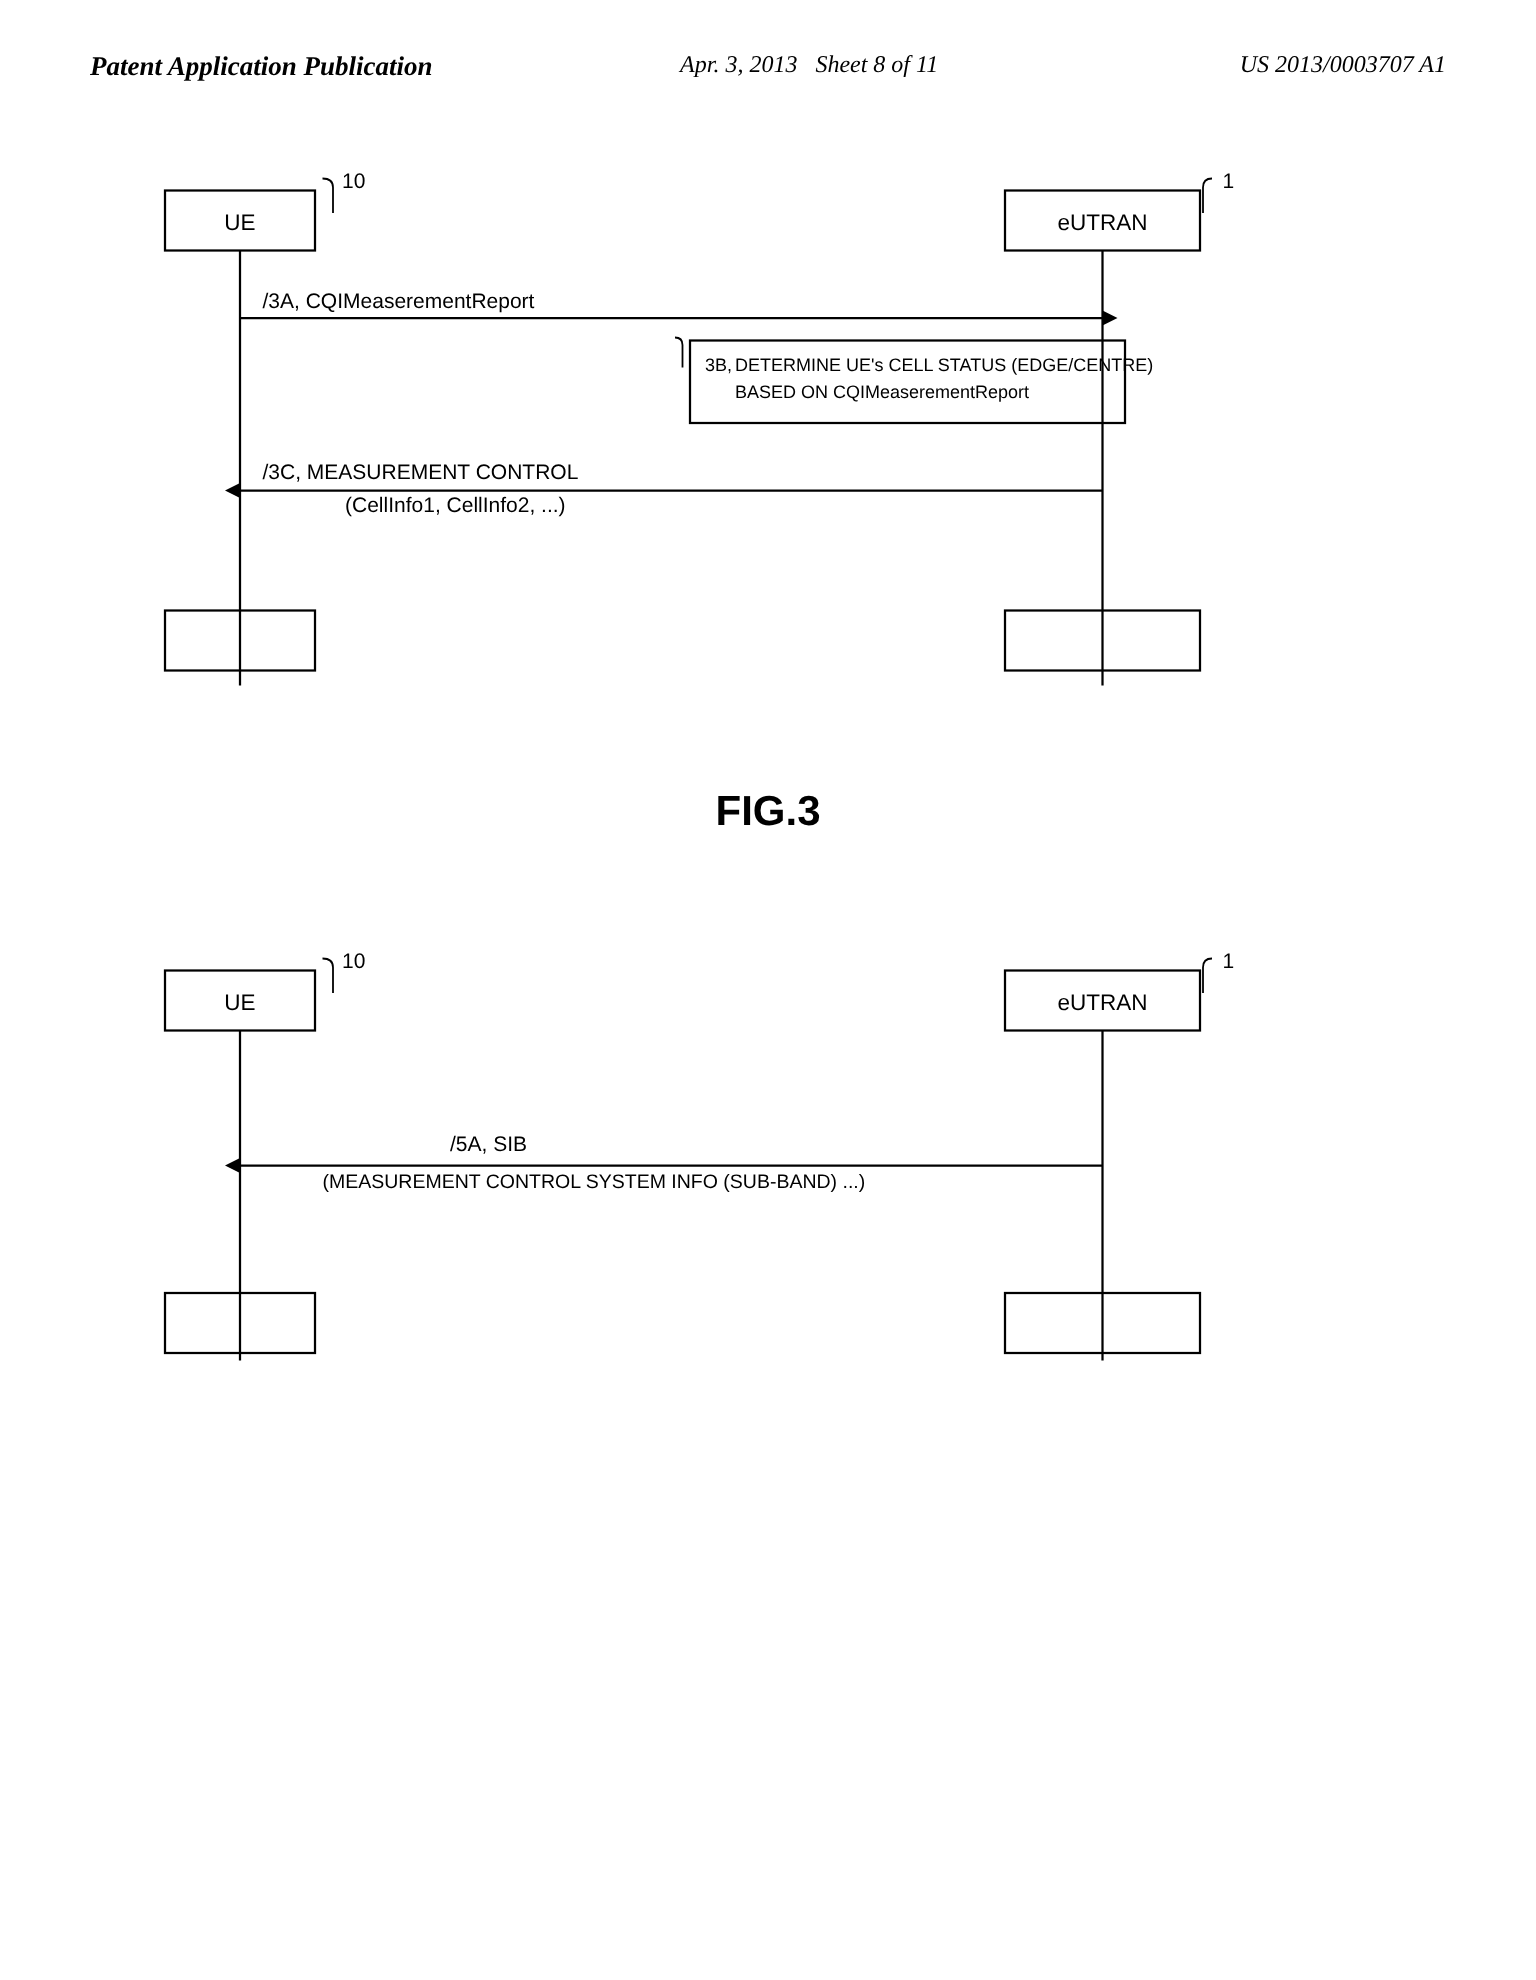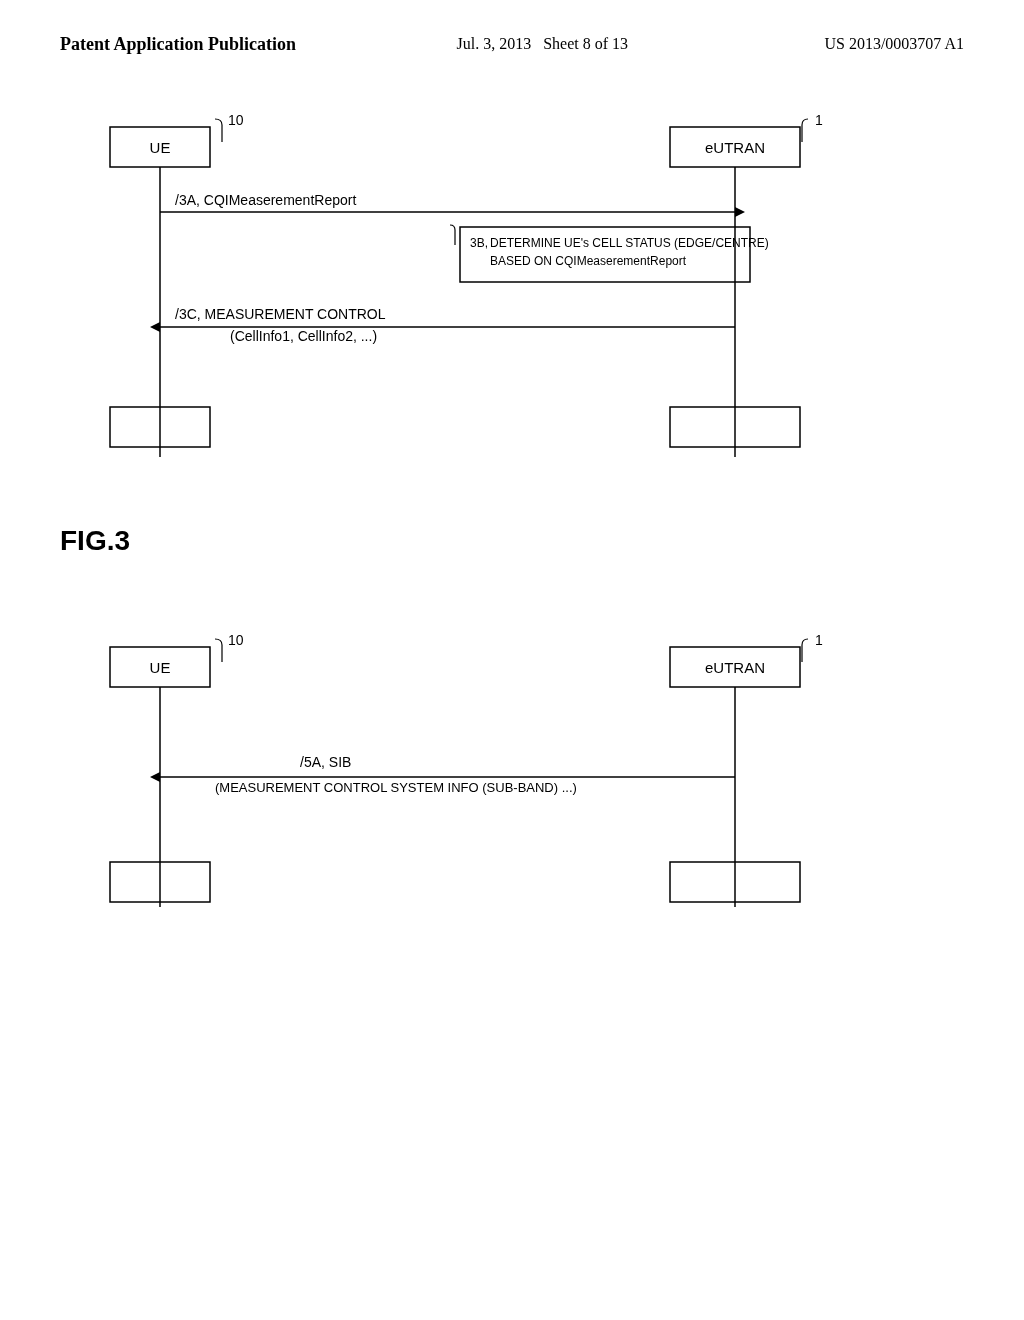--- a/index.html
+++ b/index.html
@@ -11,20 +11,21 @@
       position: relative;
       overflow: hidden;
     }
 
     
     .header {
       display: flex;
       justify-content: space-between;
       align-items: flex-start;
       padding: 32px 60px 0 60px;
+      font-style: italic;
     }
     .header-left {
       font-size: 18px;
       font-weight: bold;
       line-height: 1.4;
     }
     .header-center {
       font-size: 16px;
       text-align: center;
       line-height: 1.5;
@@ -45,35 +46,35 @@
     .diagram {
       position: relative;
       margin-bottom: 60px;
     }
 
     .diagram svg {
       display: block;
     }
 
     .fig-label {
-      text-align: left;
+      text-align: center;
       font-size: 28px;
       font-weight: bold;
       margin-top: 8px;
       font-family: Arial, sans-serif;
     }
   </style>
 </head>
 <body>
 
 <div class="header">
   <div class="header-left">Patent Application Publication</div>
   <div class="header-center">
-    <span>Jul. 3, 2013</span>&nbsp;&nbsp;
-    <span>Sheet 8 of 13</span>
+    <span>Apr. 3, 2013</span>&nbsp;&nbsp;
+    <span>Sheet 8 of 11</span>
   </div>
   <div class="header-right">US 2013/0003707 A1</div>
 </div>
 
 <div class="diagrams">
 
   <div class="diagram">
     <svg width="900" height="420">
 
       <rect x="50" y="30" width="100" height="40" fill="none" stroke="#000" stroke-width="1.5"></rect>

